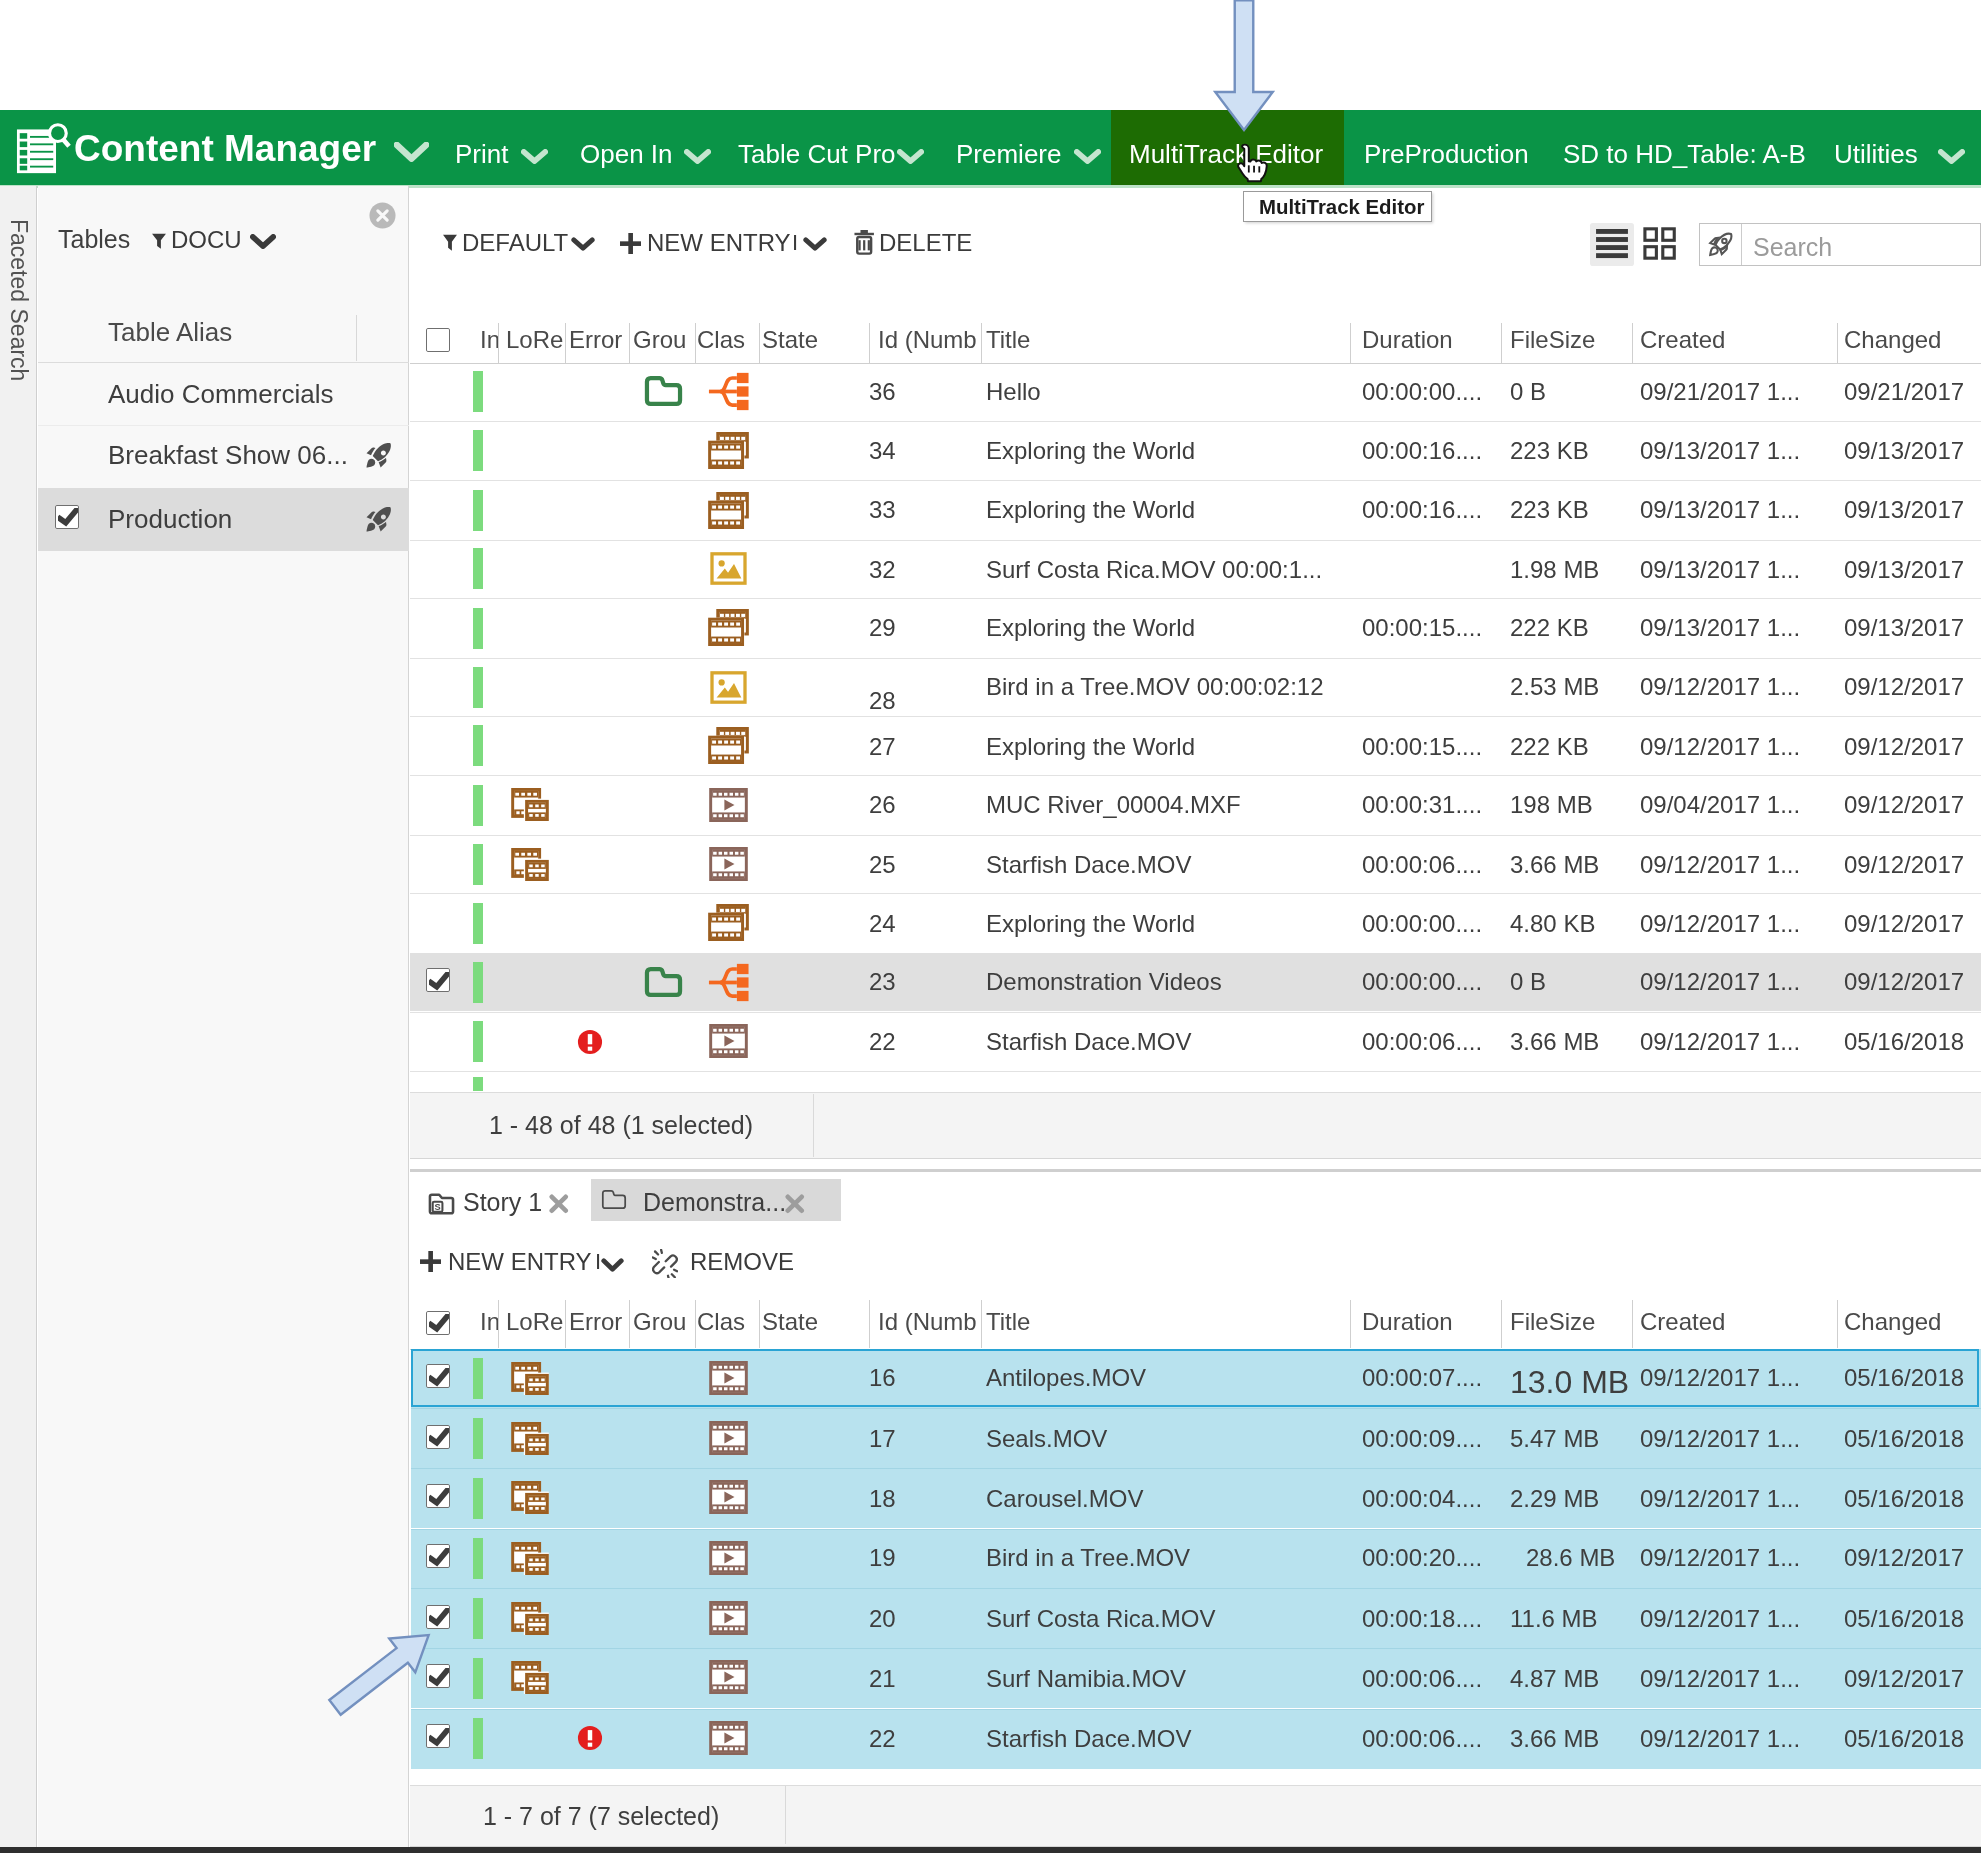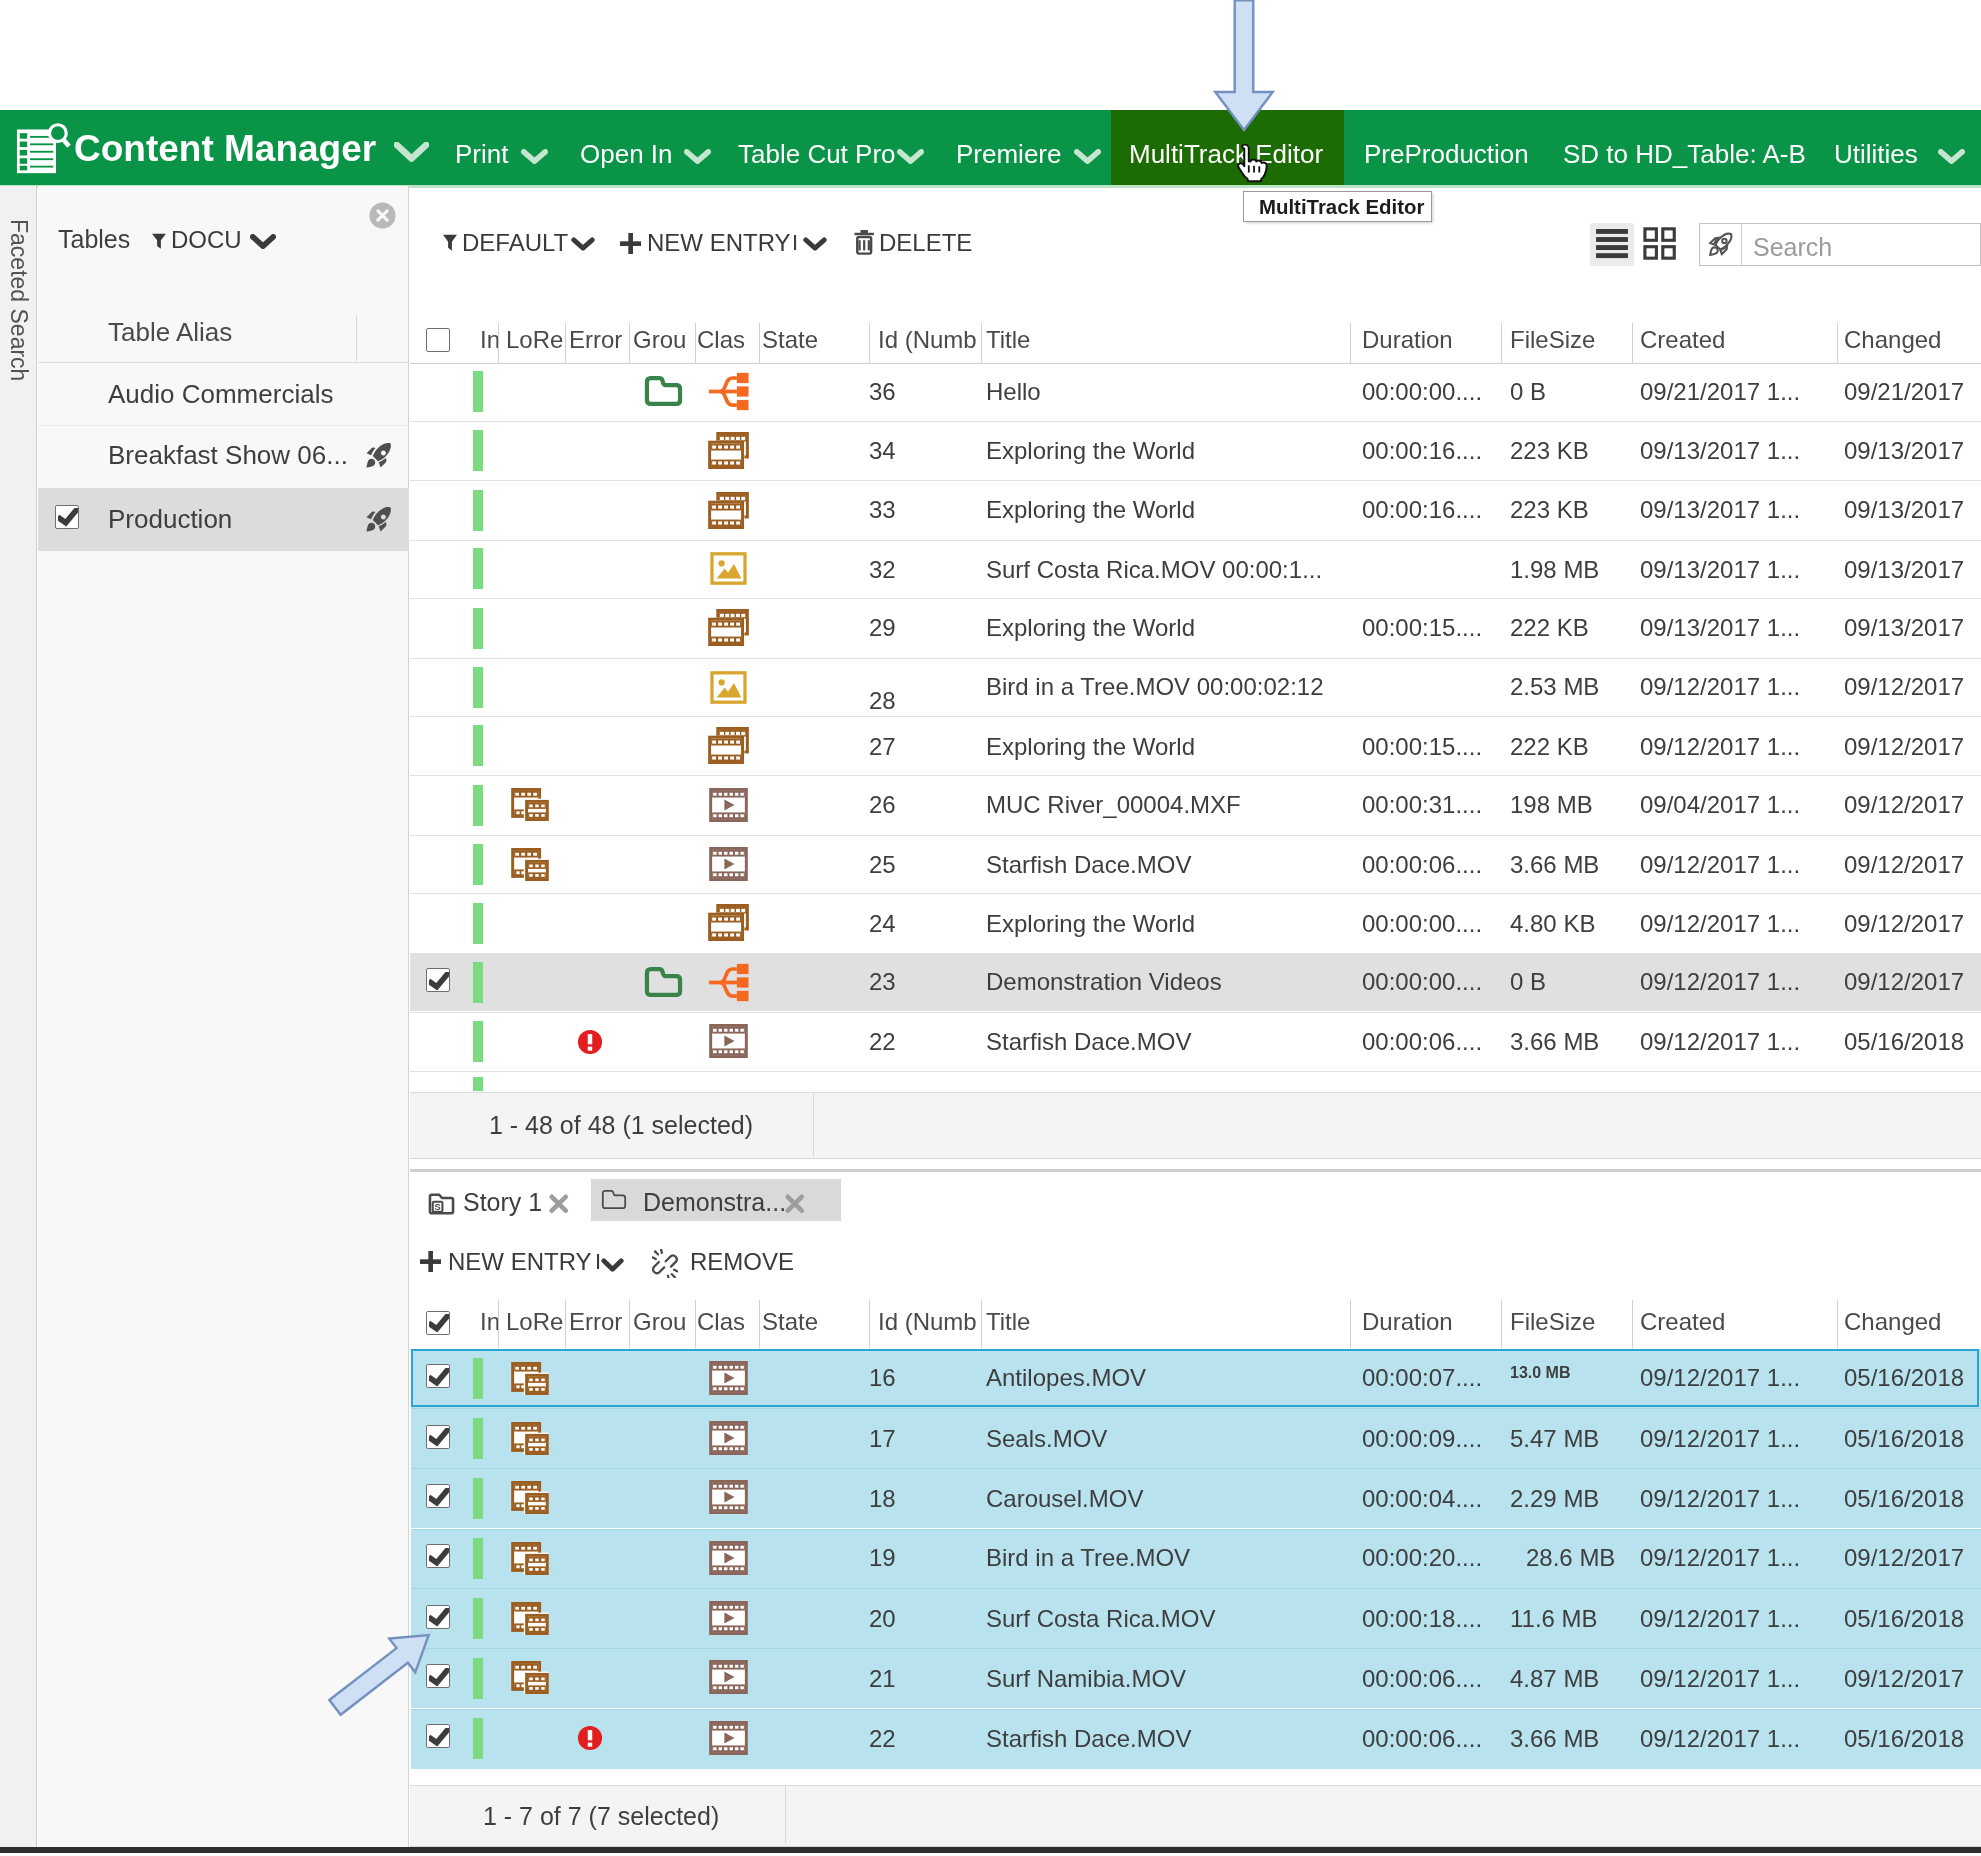--- a/index.html
+++ b/index.html
@@ -663,21 +663,21 @@
     <rect x="10.2" y="28.6" width="3.8" height="3.2" fill="#fff"></rect>
     <rect x="16.1" y="28.6" width="3.8" height="3.2" fill="#fff"></rect>
     <rect x="22.1" y="28.6" width="3.8" height="3.2" fill="#fff"></rect>
     <rect x="28.0" y="28.6" width="3.8" height="3.2" fill="#fff"></rect>
     <rect x="33.9" y="28.6" width="3.8" height="3.2" fill="#fff"></rect>
     <path d="M16.5 12.6 L27.5 18.5 L16.5 24.4 Z" fill="#8a655a"></path>
   </svg>
 <div class="t" style="left:869px;top:1364px;font-size:24px;color:#3e3e3e;font-weight:400;letter-spacing:0;">16</div>
 <div class="t" style="left:986px;top:1364px;font-size:24px;color:#3e3e3e;font-weight:400;letter-spacing:0;">Antilopes.MOV</div>
 <div class="t" style="left:1362px;top:1364px;font-size:24px;color:#3e3e3e;font-weight:400;letter-spacing:0;">00:00:07....</div>
-<div class="t" style="left:1510px;top:1364px;font-size:16px;color:#3e3e3e;font-weight:700;letter-spacing:0;">13.0 MB</div>
+<div class="t" style="left:1510px;top:1364px;font-size:32px;color:#3e3e3e;font-weight:400;letter-spacing:0;">13.0 MB</div>
 <div class="t" style="left:1640px;top:1364px;font-size:24px;color:#3e3e3e;font-weight:400;letter-spacing:0;">09/12/2017 1...</div>
 <div class="t" style="left:1844px;top:1364px;font-size:24px;color:#3e3e3e;font-weight:400;letter-spacing:0;">05/16/2018</div>
 <div class="ab" style="left:411px;top:1349px;width:1568px;height:58px;border:2.8px solid #2aa4d4;"></div>
 <div class="ab" style="left:411px;top:1408px;width:1570px;height:60px;background:#b8e2ee;"></div>
 <div class="ab" style="left:411px;top:1408px;width:1570px;height:0.9px;background:#a2d5e4;"></div>
 <div style="position:absolute;left:426px;top:1425px;width:24px;height:24px;border:1.9px solid #6f6f6f;background:#fff;border-radius:1.9px"></div>
 <svg style="position:absolute;left:429px;top:1428px" width="20.4" height="19.5" viewBox="0 0 22 21">
     <path d="M2 11.4 L8.36 16 L20 2" fill="none" stroke="#3c3c3c" stroke-width="6" stroke-linecap="square"></path>
   </svg>
 <div class="ab" style="left:473px;top:1418px;width:10.2px;height:41px;background:#7cdb7e;"></div>

